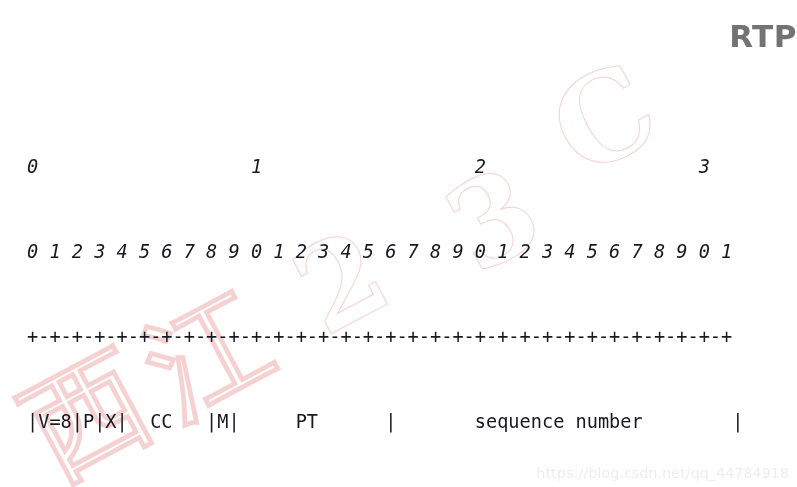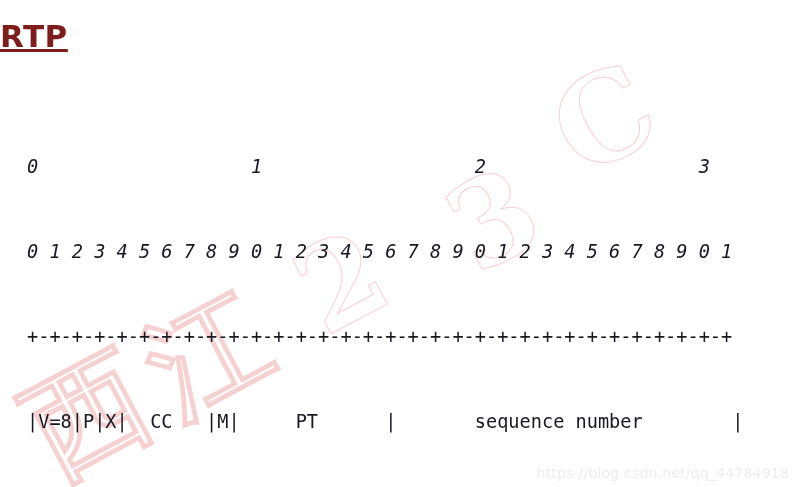--- a/index.html
+++ b/index.html
@@ -39,27 +39,26 @@
   .wm-c { left: 300px; top: 212px; font-size: 118px; transform: rotate(-28deg); }
   .wm-d { left: 150px; top: 276px; font-size: 118px; transform: rotate(-28deg); }
   .wm-e { left: 30px;  top: 336px; font-size: 118px; transform: rotate(-28deg); }
 
   
   .title {
     position: absolute;
     left: 0; right: 0;
     top: 18px;
     z-index: 2;
-    text-align: left;
+    text-align: right;
     font-family: "DejaVu Sans", "Liberation Sans", sans-serif;
     font-weight: 700;
     font-size: 31px;
     letter-spacing: .5px;
-    color: #7f1d1d;
-    text-decoration: underline;
+    color: #737373;
   }
 
   
   .diagram {
     position: absolute;
     left: 27px;
     top: 96px;
     z-index: 2;
     font-family: "DejaVu Sans Mono", "Liberation Mono", monospace;
     font-size: 18.6px;

